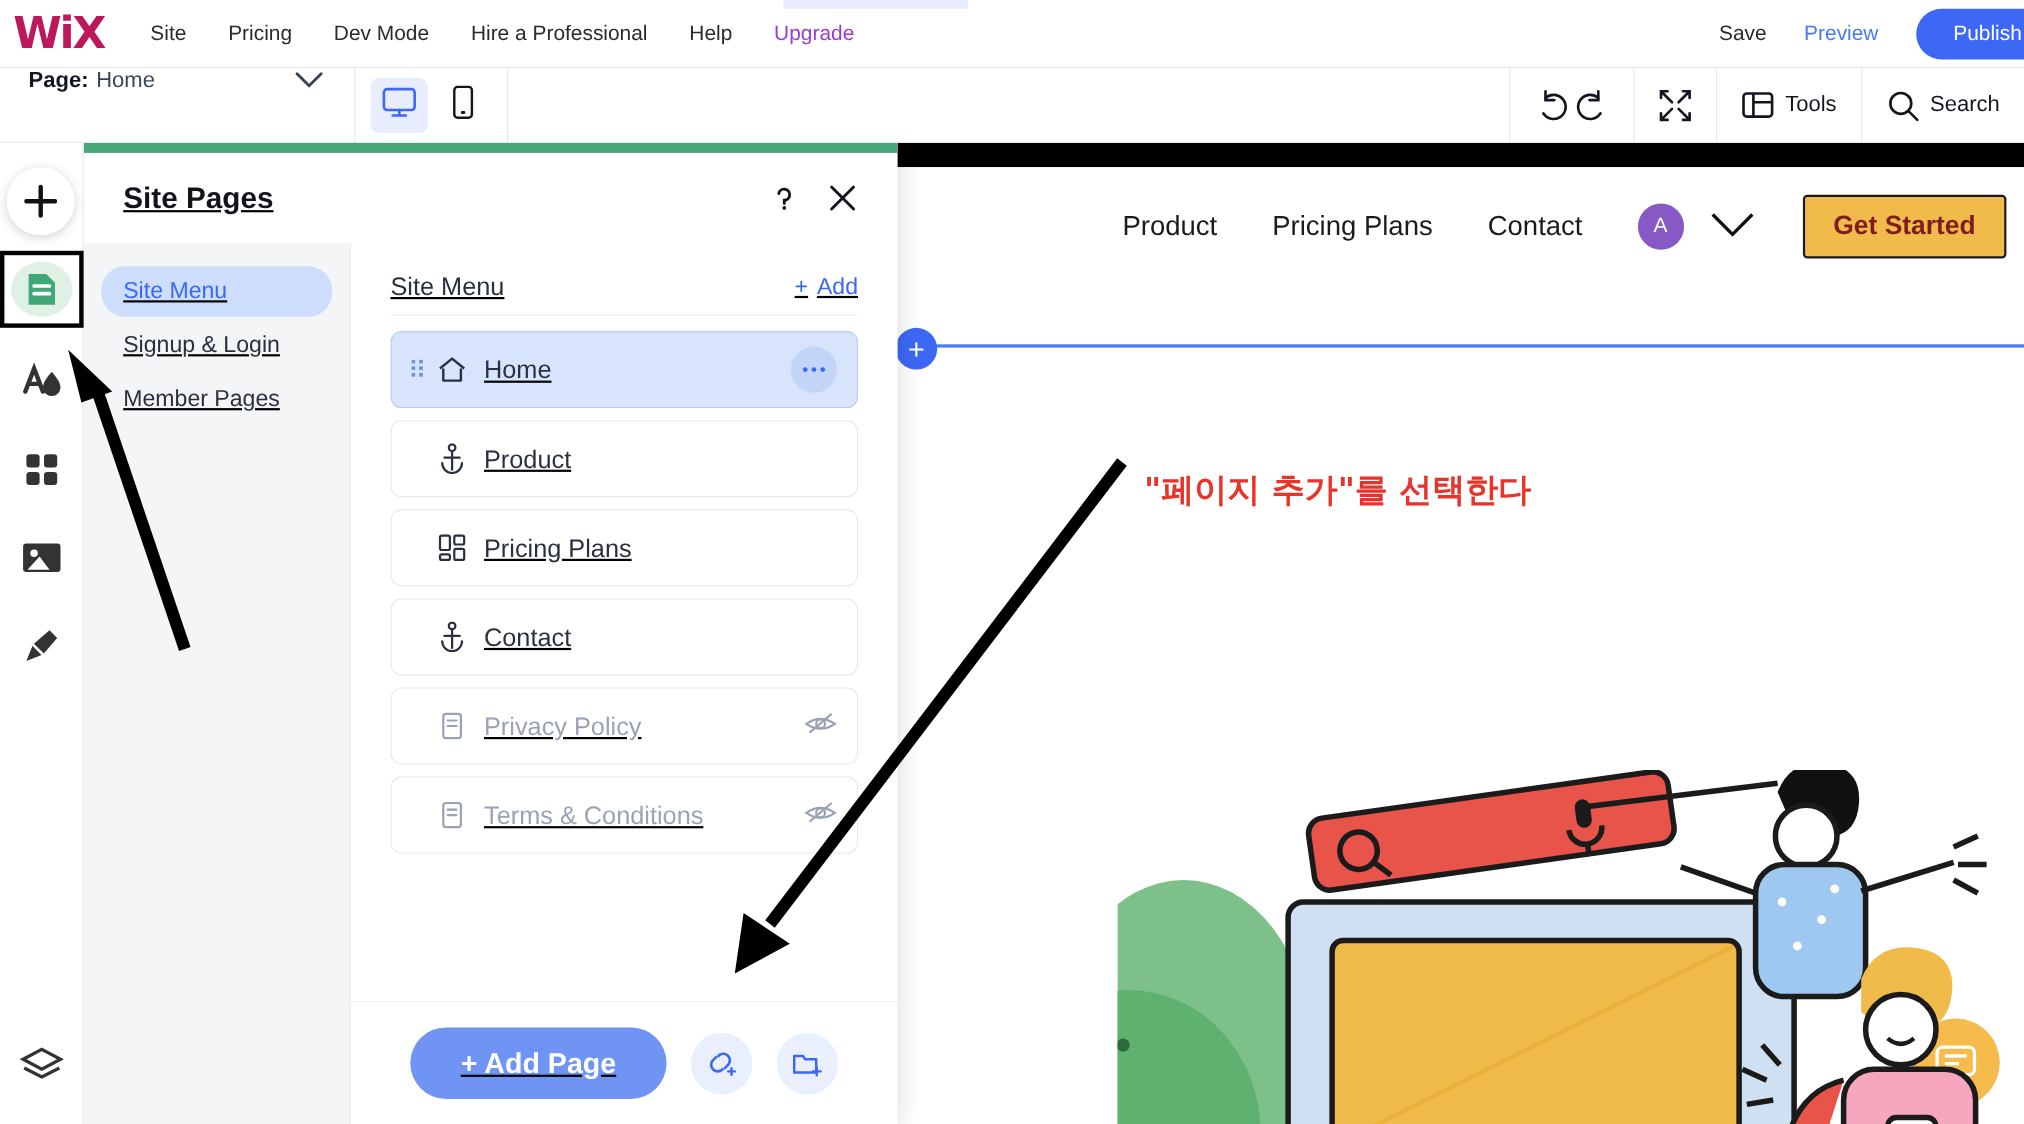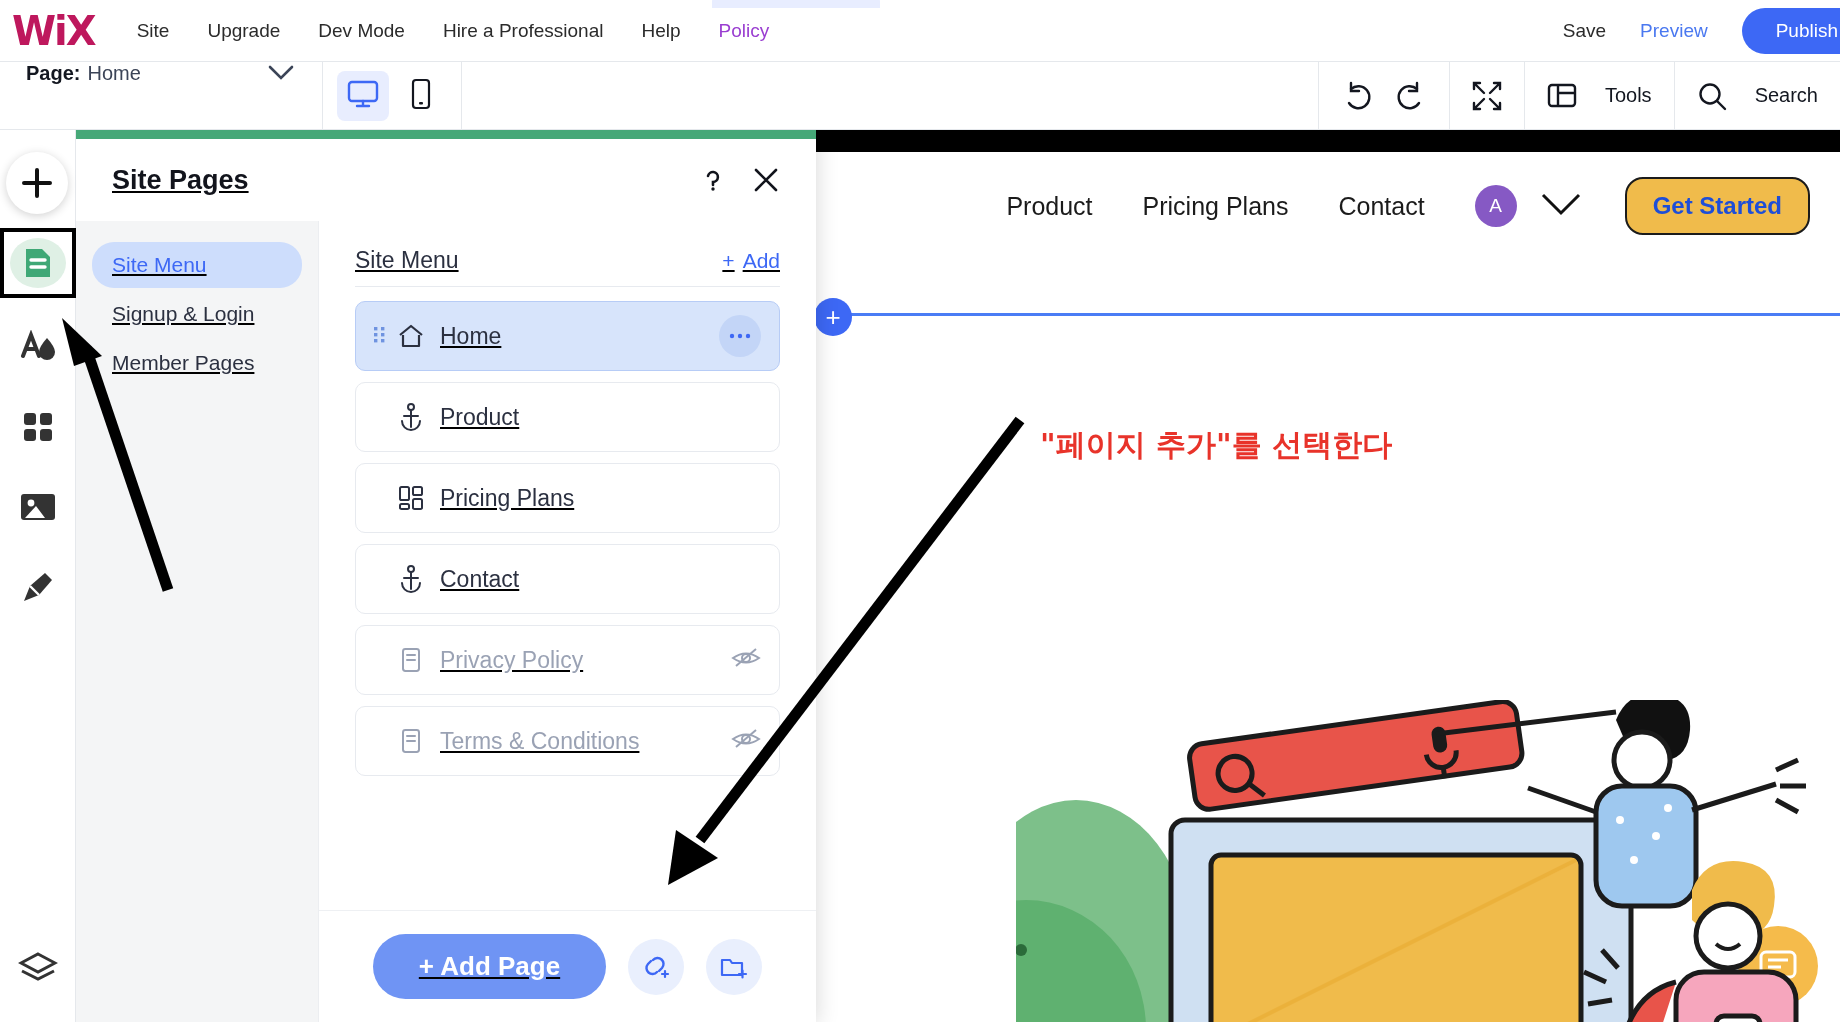--- a/index.html
+++ b/index.html
@@ -59,21 +59,21 @@
   .chev { margin-left: auto; }
   .tb-div { width: 1px; height: 68px; background: #e5e8ec; }
   .viewmode { display: flex; align-items: center; gap: 6px; padding: 0 14px; }
   .vm-btn {
     width: 52px; height: 50px; border-radius: 8px; display: flex;
     align-items: center; justify-content: center; cursor: pointer;
   }
   .vm-btn.active { background: #e8edfe; }
   .tb-right { margin-left: auto; display: flex; align-items: center; height: 68px; }
   .tb-group {
-    display: flex; align-items: center; gap: 18px; height: 68px;
+    display: flex; align-items: center; height: 68px;
     padding: 0 22px; border-left: 1px solid #e5e8ec;
   }
   .tb-ico { cursor: pointer; display: flex; align-items: center; }
   .tb-text { font-size: 20px; color: #131720; margin-left: 10px; }
 
   
   .rail {
     position: absolute; left: 0; top: 130px; width: 76px; height: 892px;
     background: #fff; border-right: 1px solid #e5e8ec; z-index: 35;
   }
@@ -111,23 +111,23 @@
     padding-right: 10px;
   }
   .site-nav { font-size: 25px; color: #1b1b1b; margin-right: 50px; cursor: pointer; white-space: nowrap;}
   .avatar {
     width: 42px; height: 42px; border-radius: 50%; background: #8659c4;
     color: #fff; font-size: 19px; display: flex; align-items: center;
     justify-content: center; margin-right: 22px;
   }
   .hdr-chev { margin-right: 42px; cursor: pointer; }
   .get-started {
-    background: #f0bb4b; border: 2px solid #1b1b1b; border-radius: 18px;
-    font-size: 24px; font-weight: 700; color: #1d4ed8;
-    padding: 13px 26px; cursor: pointer; margin-right: 20px;
+    background: #f0bb4b; border: 2px solid #1b1b1b; border-radius: 4px;
+    font-size: 24px; font-weight: 700; color: #7f1d1d;
+    padding: 13px 26px; cursor: pointer; margin-right: 6px;
   }
   .blue-line {
     position: absolute; left: 752px; top: 183px; right: 0; height: 3px; background: #4a7cf5;
   }
   .blue-plus {
     position: absolute; left: 738px; top: 168px; width: 38px; height: 38px;
     border-radius: 50%; background: #3d68f5; color: #fff; font-size: 26px;
     display: flex; align-items: center; justify-content: center; cursor: pointer;
   }
   .chat-bubble {
@@ -530,25 +530,25 @@
           </div>
         </div>
       </div>
     </div>
   </div>
 
   <div class="topbar">
     <div class="tab-nub"></div>
     <div class="wix-logo">WiX</div>
     <div class="menu-item">Site</div>
-    <div class="menu-item">Upgrade</div>
+    <div class="menu-item">Pricing</div>
     <div class="menu-item">Dev Mode</div>
     <div class="menu-item">Hire a Professional</div>
     <div class="menu-item">Help</div>
-    <div class="menu-item upgrade">Policy</div>
+    <div class="menu-item upgrade">Upgrade</div>
     <div class="topbar-right">
       <div class="save-link">Save</div>
       <div class="preview-link">Preview</div>
       <div class="publish-btn">Publish</div>
     </div>
   </div>
 
   <div class="toolbar2">
     <div class="page-select">
       <span class="page-label">Page:</span>

